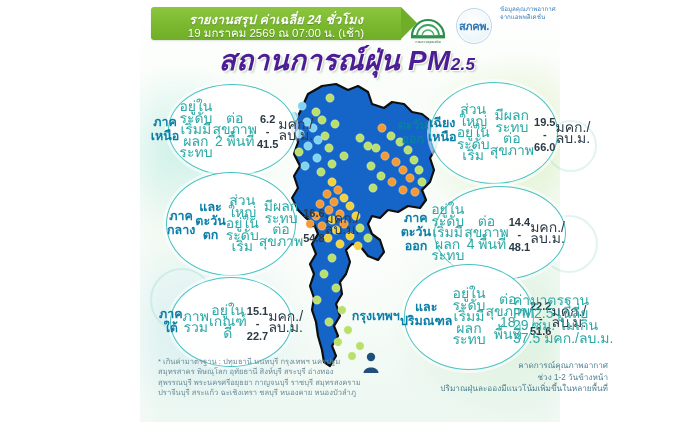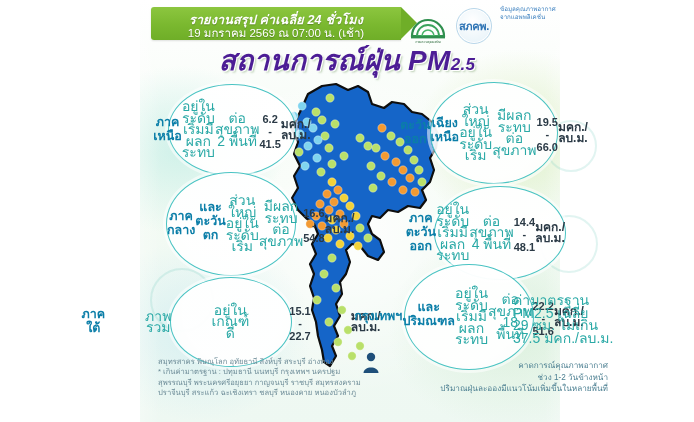--- a/index.html
+++ b/index.html
@@ -89,21 +89,21 @@
     position:absolute;border-radius:50%;
     background:radial-gradient(circle at 50% 40%,rgba(255,255,255,.97) 60%,rgba(255,255,255,.82) 100%);
     border:1.4px solid #49c3c3;
     box-shadow:0 0 0 3px rgba(255,255,255,.55);
     text-align:center;
     display:flex;align-items:center;justify-content:center;
   }
   .b-head{color:#0b7ea8;font-weight:bold;font-size:12.5px;line-height:14px;margin-bottom:3px;}
   .b-desc{color:#2aa9a6;font-size:14px;line-height:11.5px;}
   .b-val{color:#2b3a46;font-size:11px;font-weight:bold;line-height:12.5px;margin-top:3px;}
-  .b-unit{color:#2b3a46;font-size:12px;font-weight:bold;line-height:11.5px;}
+  .b-unit{color:#2b3a46;font-size:14px;font-weight:normal;line-height:11.5px;}
 
   
   .std-note{
     position:absolute;left:513px;top:294px;width:112px;
     color:#2aa9a6;font-size:14px;line-height:12.5px;text-align:left;
   }
 
   
   .foot-left{
     position:absolute;left:158px;top:357px;width:220px;
@@ -281,21 +281,21 @@
   </div>
 
   <div class="bubble" style="left:434px;top:186px;width:130px;height:92px;justify-content:flex-end;">
     <div class="b-head">ภาคตะวันออก</div>
     <div class="b-desc">อยู่ในระดับเริ่มมีผลกระทบ</div>
     <div class="b-desc">ต่อสุขภาพ 4 พื้นที่</div>
     <div class="b-val">14.4 - 48.1</div>
     <div class="b-unit">มคก./ลบ.ม.</div>
   </div>
 
-  <div class="bubble" style="left:170px;top:277px;width:120px;height:88px;gap:40px;">
+  <div class="bubble" style="left:170px;top:277px;width:120px;height:88px;">
     <div class="b-head">ภาคใต้</div>
     <div class="b-desc">ภาพรวม</div>
     <div class="b-desc">อยู่ในเกณฑ์ดี</div>
     <div class="b-val">15.1 - 22.7</div>
     <div class="b-unit">มคก./ลบ.ม.</div>
   </div>
 
   <div class="bubble" style="left:404px;top:264px;width:128px;height:104px;">
     <div class="b-head">กรุงเทพฯ</div>
     <div class="b-head" style="margin-top:-3px;">และปริมณฑล</div>
@@ -306,22 +306,22 @@
   </div>
 
   <div class="std-note">
     <div>ค่ามาตรฐาน</div>
     <div>PM2.5 เฉลี่ย</div>
     <div>29 ซม. ไม่เกิน</div>
     <div>37.5 มคก./ลบ.ม.</div>
   </div>
 
   <div class="foot-left">
+    <div>* เกินค่ามาตรฐาน :  ปทุมธานี นนทบุรี กรุงเทพฯ นครปฐม</div>
     <div>สมุทรสาคร พิษณุโลก อุทัยธานี สิงห์บุรี สระบุรี อ่างทอง</div>
-    <div>* เกินค่ามาตรฐาน :  ปทุมธานี นนทบุรี กรุงเทพฯ นครปฐม</div>
     <div>สุพรรณบุรี พระนครศรีอยุธยา กาญจนบุรี ราชบุรี สมุทรสงคราม</div>
     <div>ปราจีนบุรี สระแก้ว ฉะเชิงเทรา ชลบุรี หนองคาย หนองบัวลำภู</div>
   </div>
 
   <div class="icon-person">
     <svg width="18" height="22" viewBox="0 0 18 22">
       <circle cx="9" cy="5" r="4.2" fill="#1f4f7a"></circle>
       <path d="M1.5 21 C1.5 13.5 16.5 13.5 16.5 21 Z" fill="#1f4f7a"></path>
     </svg>
   </div>

